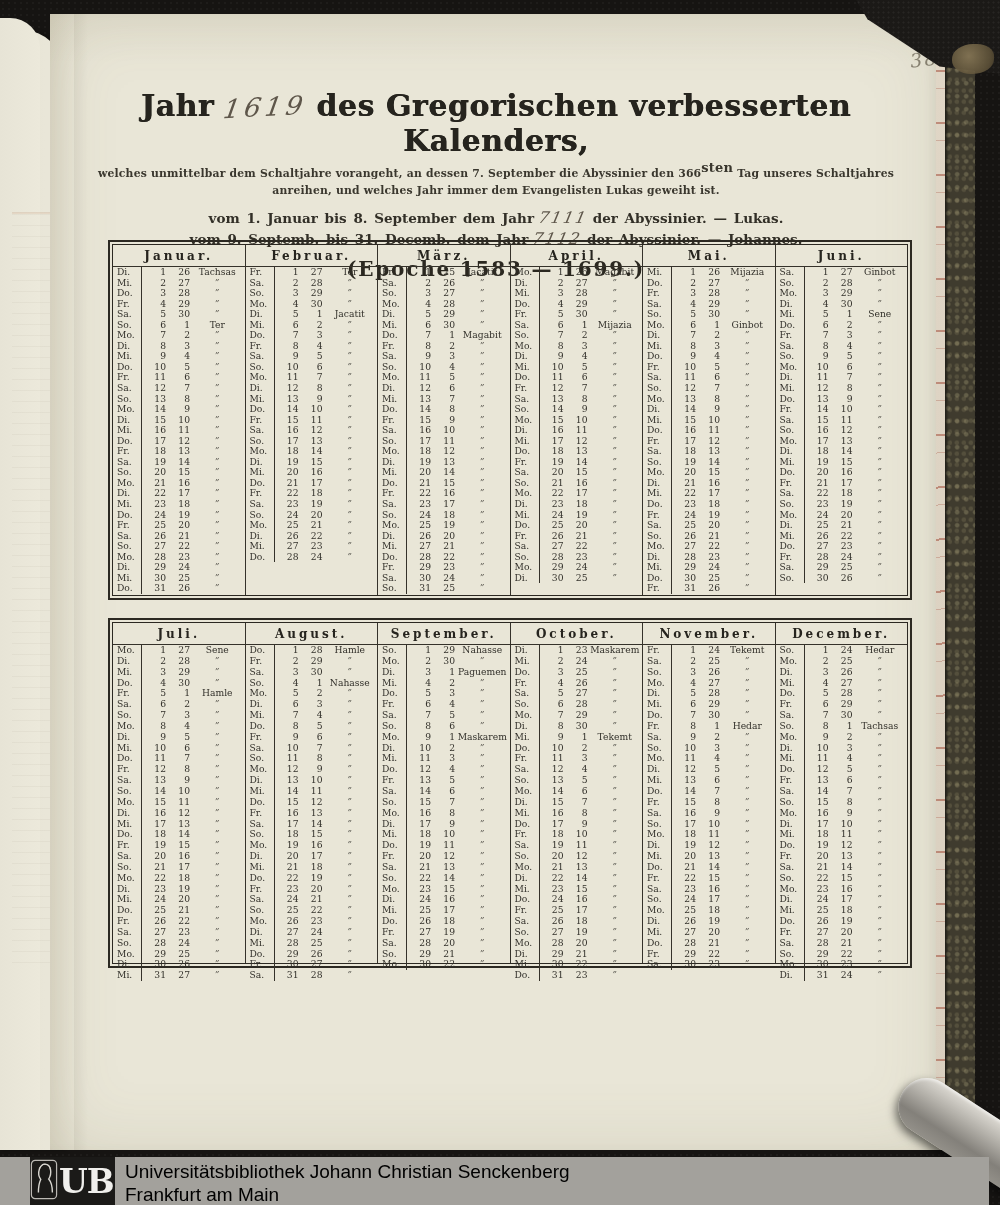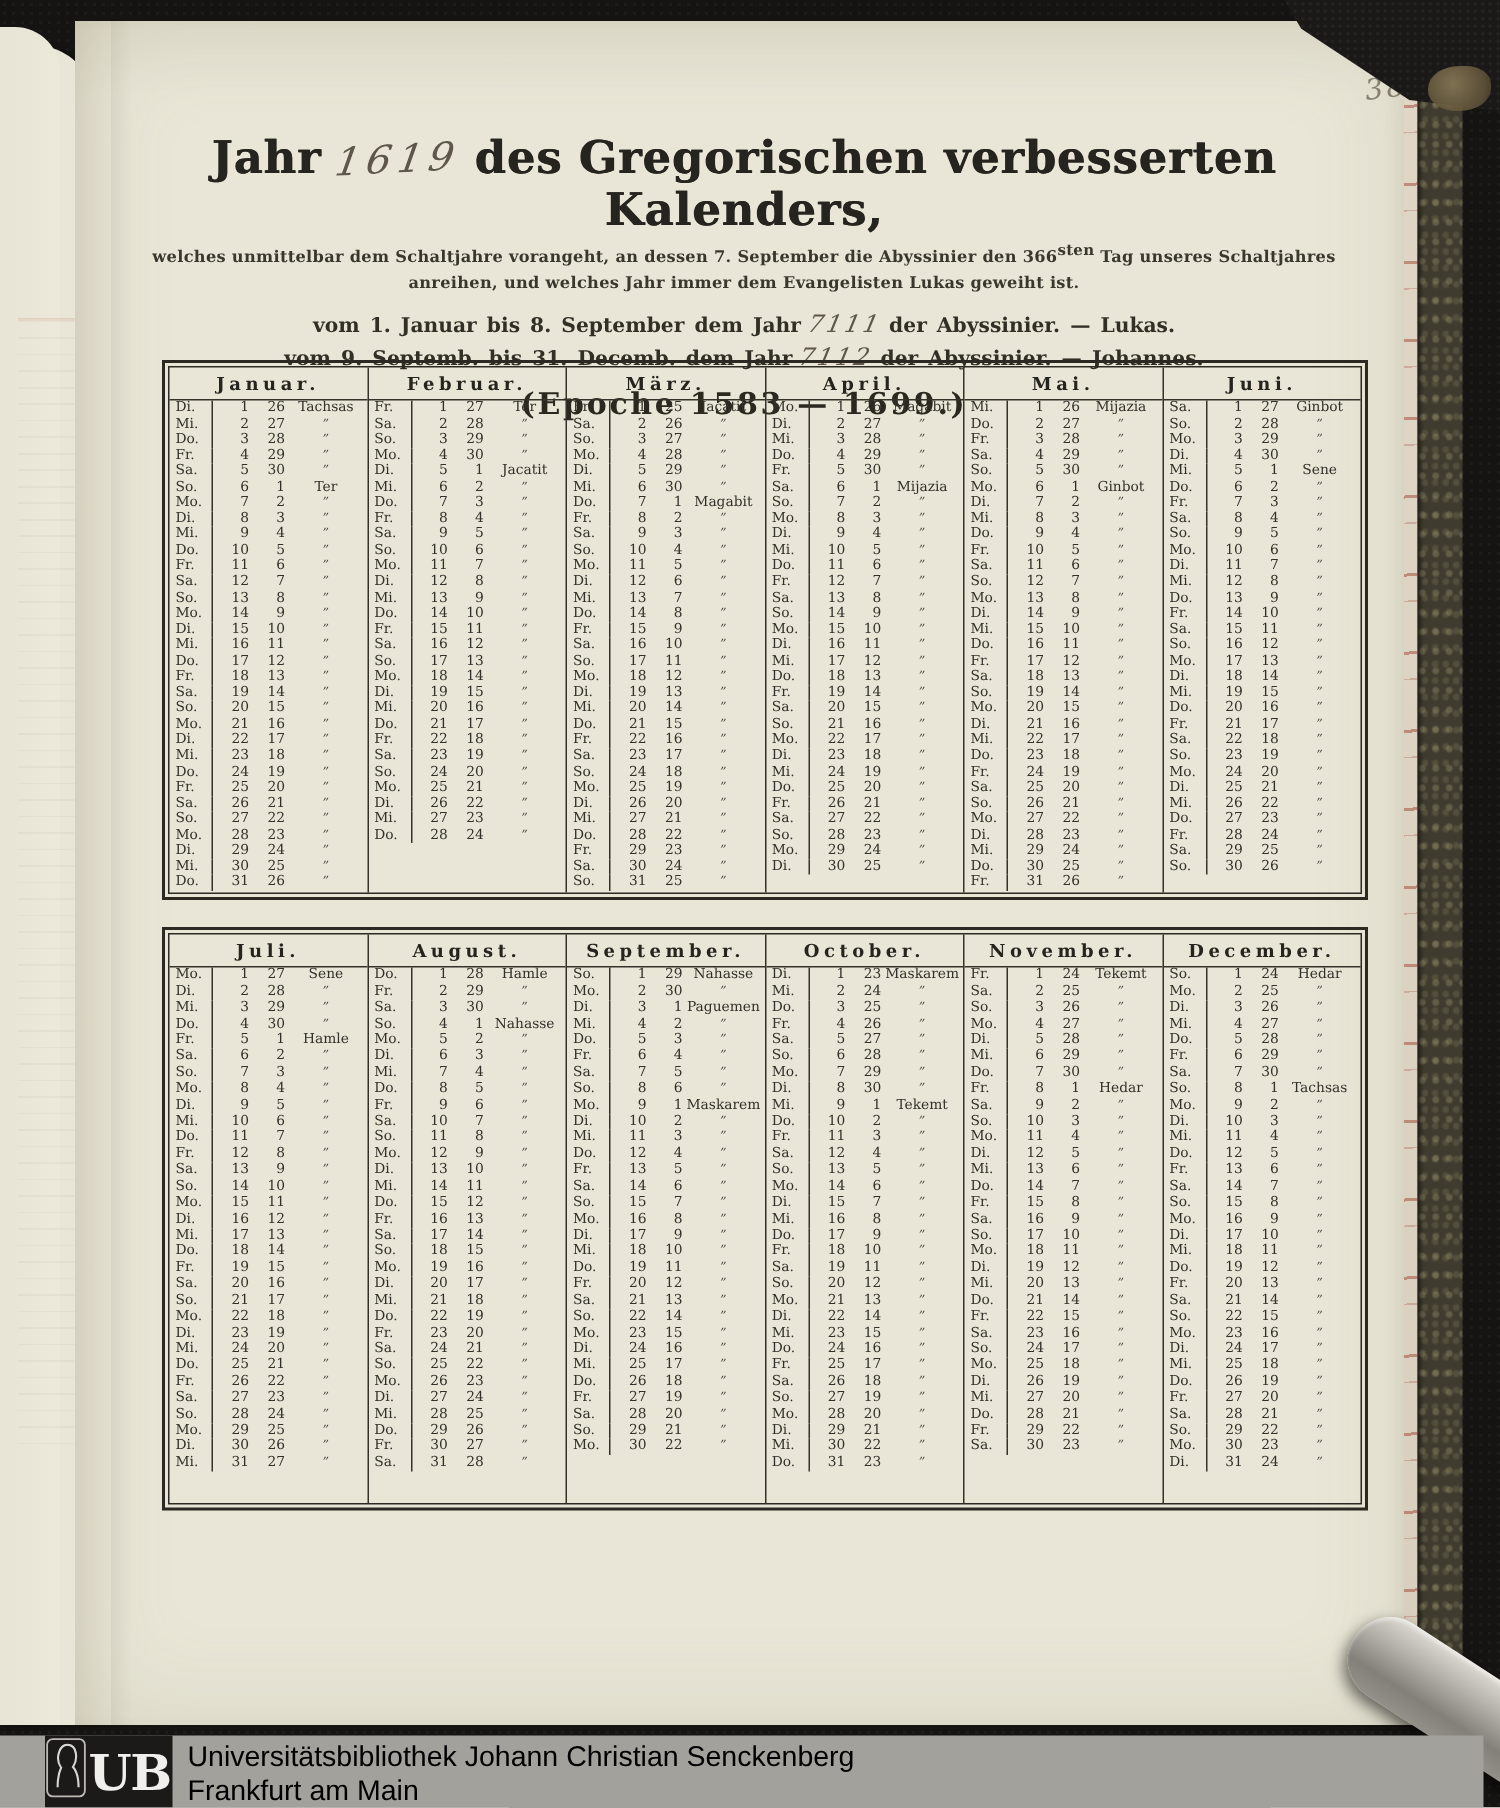--- a/index.html
+++ b/index.html
@@ -44,28 +44,28 @@
   .pencil{position:absolute;left:910px;top:48px;font-style:italic;color:#868070;font-size:19px;
     letter-spacing:2px;transform:rotate(-7deg);}
   
   .title-block{position:absolute;left:0;top:74px;width:100%;text-align:center;color:#2b2921;}
   .main-title{margin:0;font-size:30px;font-weight:700;letter-spacing:.5px;color:#26241e;
     text-shadow:.4px 0 0 #26241e;}
   .hand{display:inline-block;font-style:italic;font-weight:400;color:#5e564a;text-shadow:none;}
   .hand-lg{font-size:26px;letter-spacing:4px;transform:skewX(-12deg) rotate(-3deg);margin:0 10px;}
   .hand-sm{font-size:16px;letter-spacing:2px;transform:skewX(-12deg);margin:0 5px;}
   .sub{margin:3px 0 0;font-size:10.8px;font-weight:700;letter-spacing:.2px;color:#3a372e;line-height:14.5px;}
-  .sub sup{font-size:10px;}
+  .sub sup{font-size:13px;}
   .period{margin:3px 0 0;font-size:13.5px;font-weight:700;color:#322f27;line-height:17px;word-spacing:2px;}
   .period-first{margin-top:10px;}
   .epoch{margin:9px 0 0;font-size:20px;font-weight:800;letter-spacing:1.8px;color:#2b2820;}
   
   .cal-table{position:absolute;left:58px;width:804px;border:2.5px solid #2c2922;padding:2px;box-sizing:border-box;}
   .t1{top:226px;height:360px;--rh:10.55px;}
-  .t2{top:604px;height:389px;--rh:10.85px;}
+  .t2{top:604px;height:350px;--rh:10.85px;}
   .cal-inner{border:1px solid #2c2922;height:100%;display:flex;box-sizing:border-box;}
   .cal-month{flex:1 1 0;border-left:1px solid #35322a;display:flex;flex-direction:column;min-width:0;}
   .cal-month:first-child{border-left:none;}
   .cal-head{font-weight:700;font-size:12px;letter-spacing:3px;text-align:center;height:21px;line-height:22px;
     border-bottom:1.5px solid #35322a;color:#26241e;}
   .cal-row{display:flex;height:var(--rh);font-size:9.2px;line-height:var(--rh);color:#32302a;}
   .wd{width:28px;padding-left:4px;box-sizing:border-box;}
   .d1{width:25px;text-align:right;border-left:1px solid #35322a;box-sizing:border-box;}
   .d2{width:24px;text-align:right;}
   .lbl{flex:1;text-align:center;overflow:hidden;}

